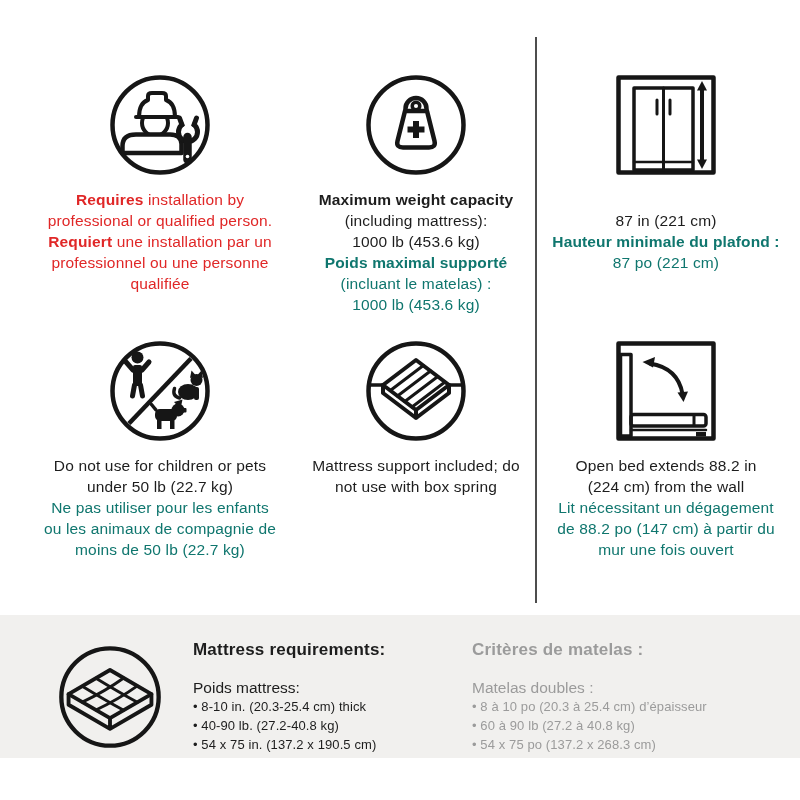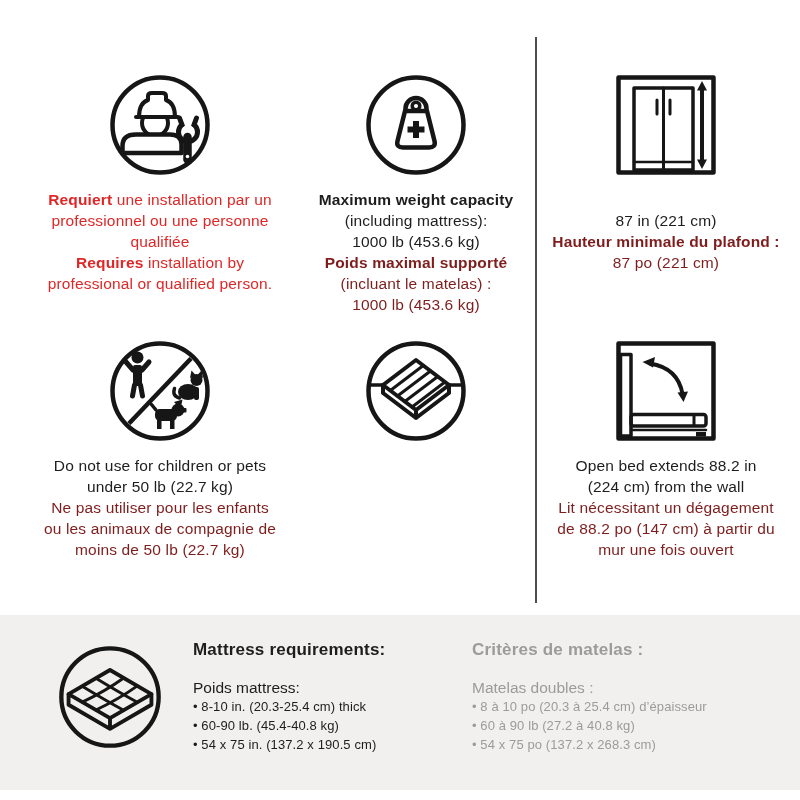--- a/index.html
+++ b/index.html
@@ -9,23 +9,23 @@
   .panel{position:absolute;text-align:center;}
   .row1{top:73px;}
   .row2{top:339px;}
   .p-col1{left:28px;width:264px;}
   .p-col2{left:288px;width:256px;}
   .p-col3{left:538px;width:256px;}
   .icon-wrap{width:104px;height:104px;margin:0 auto 12px auto;}
   .icon-wrap svg{display:block;}
   .txt{margin:0;font-size:15.5px;line-height:21px;letter-spacing:.15px;white-space:pre-line;}
   .txt.en{color:#1d1d1d;}
-  .txt.fr{color:#7f1d1d;}
+  .txt.fr{color:#0f766e;}
   .panel-red .txt.en,.panel-red .txt.fr{color:#e02727;}
-  .bottom{position:absolute;left:0;top:615px;width:800px;height:175px;background:#f1f0ee;}
+  .bottom{position:absolute;left:0;top:615px;width:800px;height:143px;background:#f1f0ee;}
   .m-icon{position:absolute;left:57px;top:29px;width:106px;height:106px;}
   .req-block{position:absolute;top:25px;}
   .req-en{left:193px;}
   .req-fr{left:472px;}
   .req-heading{font-size:17px;font-weight:bold;line-height:19px;letter-spacing:.2px;}
   .req-en .req-heading,.req-en .req-intro,.req-en .req-item{color:#1d1d1d;}
   .req-fr .req-heading,.req-fr .req-intro,.req-fr .req-item{color:#9b9b9b;}
   .req-intro{margin-top:19px;font-size:15.5px;line-height:19px;}
   .req-item{font-size:13px;line-height:19px;letter-spacing:.1px;}
   svg .st{stroke:#161616;fill:none;stroke-linecap:round;stroke-linejoin:round;}
@@ -47,25 +47,25 @@
         <line class="st" x1="28" y1="44" x2="70" y2="44" stroke-width="4"></line>
         <path d="M14.5 80 V73 Q14.5 61.5 28 61.5 H62 Q73 61.5 73.5 71 V80 Z" fill="#ffffff" stroke="#161616" stroke-width="4.5" stroke-linejoin="round"></path>
         <circle class="st" cx="80" cy="59" r="9.5" stroke-width="5"></circle>
         <polygon points="80,59 71,41 89,41" fill="#ffffff"></polygon>
         <line class="st" x1="73.9" y1="51.7" x2="71.5" y2="45" stroke-width="5"></line>
         <line class="st" x1="86.1" y1="51.7" x2="88.5" y2="45" stroke-width="5"></line>
         <line class="st" x1="79.5" y1="64" x2="79.5" y2="86.5" stroke-width="8.5"></line>
         <circle cx="79.5" cy="83.5" r="1.8" fill="#ffffff"></circle>
       </svg>
     </div>
+    <p class="txt en"><strong>Requires</strong><span> installation by
+professional or qualified person.</span></p>
     <p class="txt fr"><strong>Requiert</strong><span> une installation par un
 professionnel ou une personne
 qualifiée</span></p>
-    <p class="txt en"><strong>Requires</strong><span> installation by
-professional or qualified person.</span></p>
   </div>
 
   <div class="panel row1 p-col2">
     <div class="icon-wrap">
       <svg width="104" height="104" viewBox="0 0 104 104">
         <circle class="st" cx="52" cy="52" r="47.5" stroke-width="4.5"></circle>
         <path class="st" d="M41 38 L63 38 L70.5 68 Q72 74.5 65 74.5 L39 74.5 Q32 74.5 33.5 68 Z" stroke-width="4.5"></path>
         <path class="st" d="M41.5 38 V35.5 A10.5 10.5 0 0 1 62.5 35.5 V38" stroke-width="4.5"></path>
         <circle class="st" cx="52" cy="33" r="3.8" stroke-width="3.5" fill="#ffffff"></circle>
         <line x1="43.5" y1="56.5" x2="60.5" y2="56.5" stroke="#161616" stroke-width="6"></line>
@@ -142,20 +142,22 @@
         <line class="st" x1="5.5" y1="46" x2="19" y2="46" stroke-width="3.5"></line>
         <line class="st" x1="85" y1="46" x2="98.5" y2="46" stroke-width="3.5"></line>
         <path class="st" d="M19 46 L52 21 L85 46 L52 71 Z" stroke-width="4"></path>
         <line class="st" x1="59.3" y1="26.5" x2="26.3" y2="51.5" stroke-width="3"></line>
         <line class="st" x1="66.5" y1="32" x2="33.5" y2="57" stroke-width="3"></line>
         <line class="st" x1="73.8" y1="37.5" x2="40.8" y2="62.5" stroke-width="3"></line>
         <line class="st" x1="81" y1="43" x2="48" y2="68" stroke-width="3"></line>
         <path class="st" d="M19 46 V54 L52 79 L85 54 V46 M52 71 V79" stroke-width="4"></path>
       </svg>
     </div>
+    <p class="txt en"><strong></strong><span>Mattress support included; do
+not use with box spring</span></p>
   </div>
 
   <div class="panel row2 p-col3">
     <div class="icon-wrap">
       <svg width="104" height="104" viewBox="0 0 104 104">
         <rect class="st" x="4.5" y="4.5" width="95" height="95" stroke-width="4.5" stroke-linejoin="miter"></rect>
         <rect class="st" x="6.5" y="15.5" width="10.5" height="81.5" stroke-width="3.5" stroke-linejoin="miter"></rect>
         <rect class="st" x="17" y="75.5" width="75" height="11.5" rx="2.5" stroke-width="3.5"></rect>
         <line class="st" x1="80" y1="77" x2="80" y2="86" stroke-width="3"></line>
         <line class="st" x1="17" y1="91" x2="92" y2="91" stroke-width="2.5"></line>
@@ -182,21 +184,21 @@
         <path class="st" d="M26.2 43.75 Q49.2 57.8 69.2 68.75" stroke-width="3"></path>
         <path class="st" d="M40.4 35.5 Q63.4 49.5 83.4 60.5" stroke-width="3"></path>
         <path class="st" d="M12 52 V63 L55 88 L98 63 V52 M55 77 V88" stroke-width="4"></path>
       </svg>
     </div>
     <div class="req-block req-en">
       <div class="req-heading">Mattress requirements:</div>
       <div class="req-intro">Poids mattress:</div>
       <div class="req-list">
           <div class="req-item">• 8-10 in. (20.3-25.4 cm) thick</div>
-          <div class="req-item">• 60-90 lb. (45.4-40.8 kg)</div>
+          <div class="req-item">• 40-90 lb. (27.2-40.8 kg)</div>
           <div class="req-item">• 54 x 75 in. (137.2 x 190.5 cm)</div>
         </div>
     </div>
     <div class="req-block req-fr">
       <div class="req-heading">Critères de matelas :</div>
       <div class="req-intro">Matelas doubles :</div>
       <div class="req-list">
           <div class="req-item">• 8 à 10 po (20.3 à 25.4 cm) d’épaisseur</div>
           <div class="req-item">• 60 à 90 lb (27.2 à 40.8 kg)</div>
           <div class="req-item">• 54 x 75 po (137.2 x 268.3 cm)</div>

